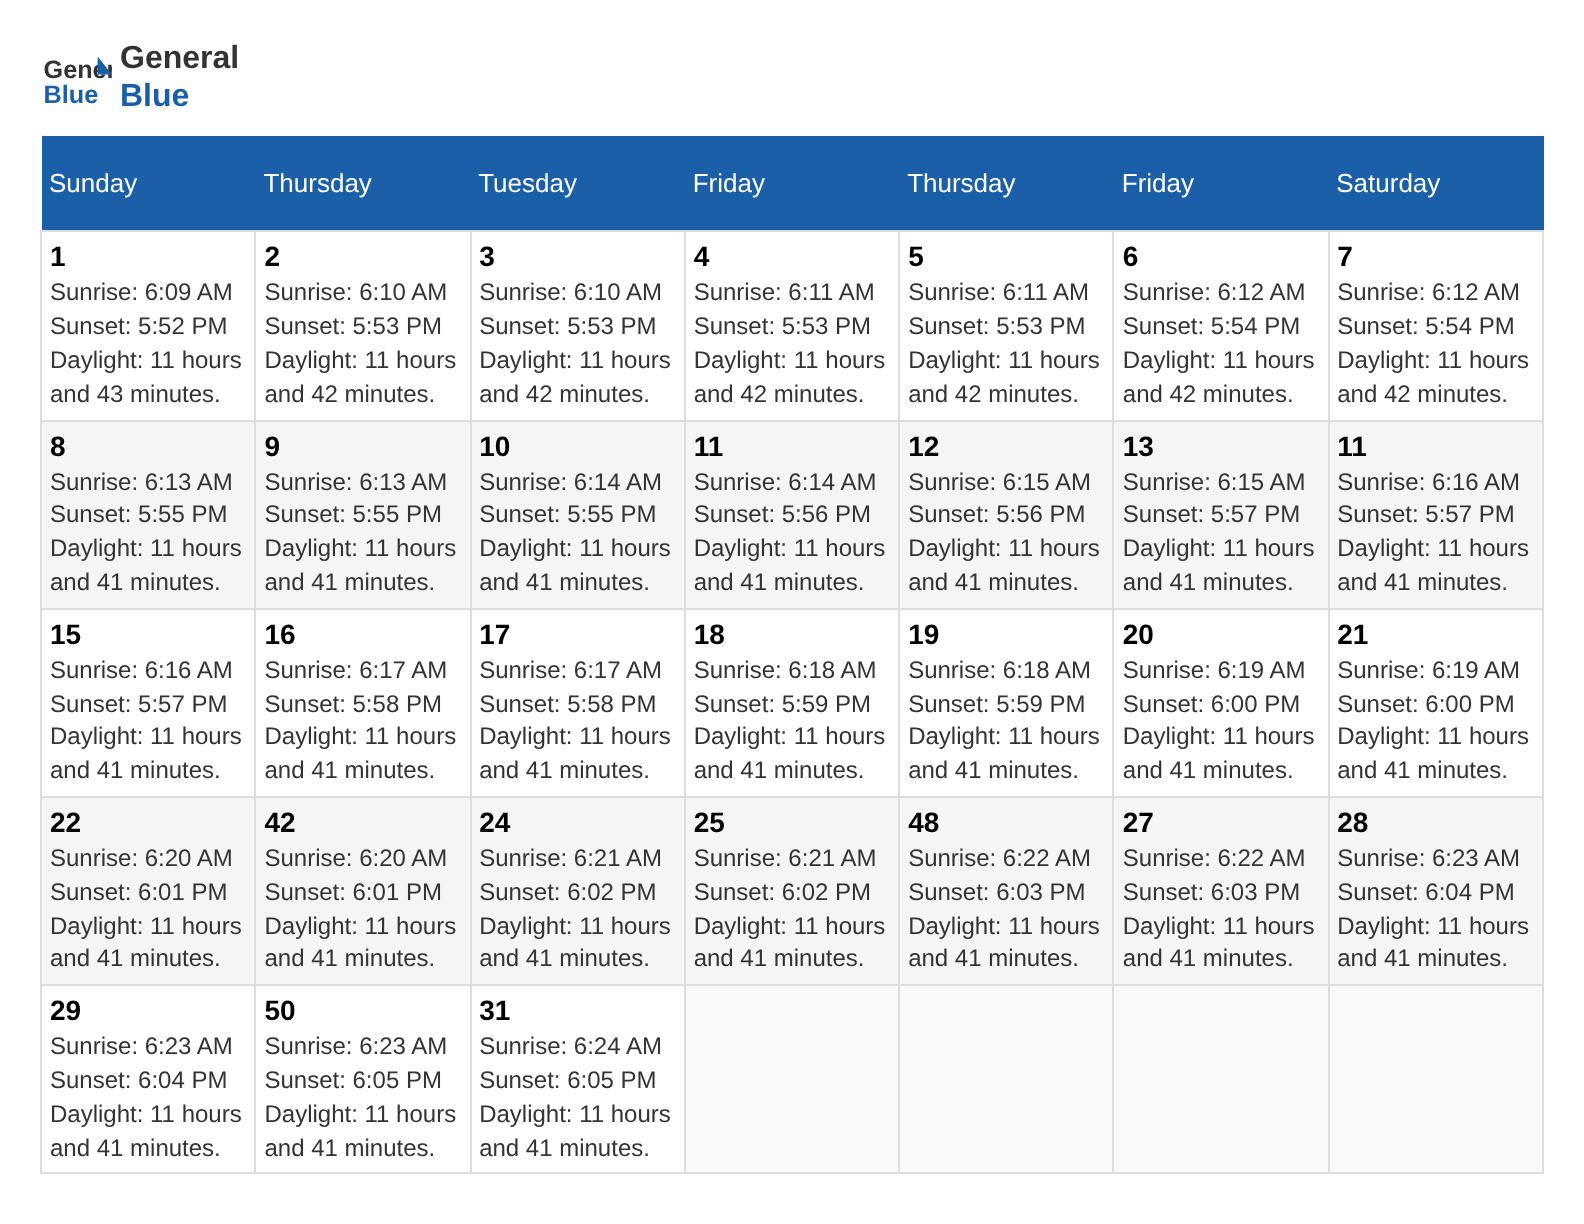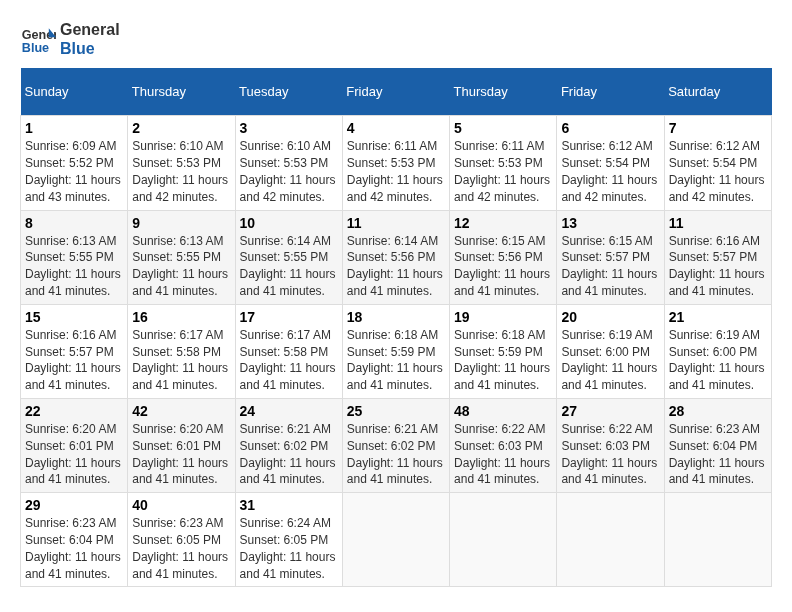--- a/index.html
+++ b/index.html
@@ -172,21 +172,21 @@
         <td><span class="day-number">48</span>
 <span class="day-info">Sunrise: 6:22 AM<br>Sunset: 6:03 PM<br>Daylight: 11 hours and 41 minutes.</span></td>
         <td><span class="day-number">27</span>
 <span class="day-info">Sunrise: 6:22 AM<br>Sunset: 6:03 PM<br>Daylight: 11 hours and 41 minutes.</span></td>
         <td><span class="day-number">28</span>
 <span class="day-info">Sunrise: 6:23 AM<br>Sunset: 6:04 PM<br>Daylight: 11 hours and 41 minutes.</span></td>
       </tr>
       <tr>
         <td><span class="day-number">29</span>
 <span class="day-info">Sunrise: 6:23 AM<br>Sunset: 6:04 PM<br>Daylight: 11 hours and 41 minutes.</span></td>
-        <td><span class="day-number">40</span>
+        <td><span class="day-number">50</span>
 <span class="day-info">Sunrise: 6:23 AM<br>Sunset: 6:05 PM<br>Daylight: 11 hours and 41 minutes.</span></td>
         <td><span class="day-number">31</span>
 <span class="day-info">Sunrise: 6:24 AM<br>Sunset: 6:05 PM<br>Daylight: 11 hours and 41 minutes.</span></td>
         <td class="empty-cell"></td>
         <td class="empty-cell"></td>
         <td class="empty-cell"></td>
         <td class="empty-cell"></td>
       </tr>
     </tbody>
 </table>

